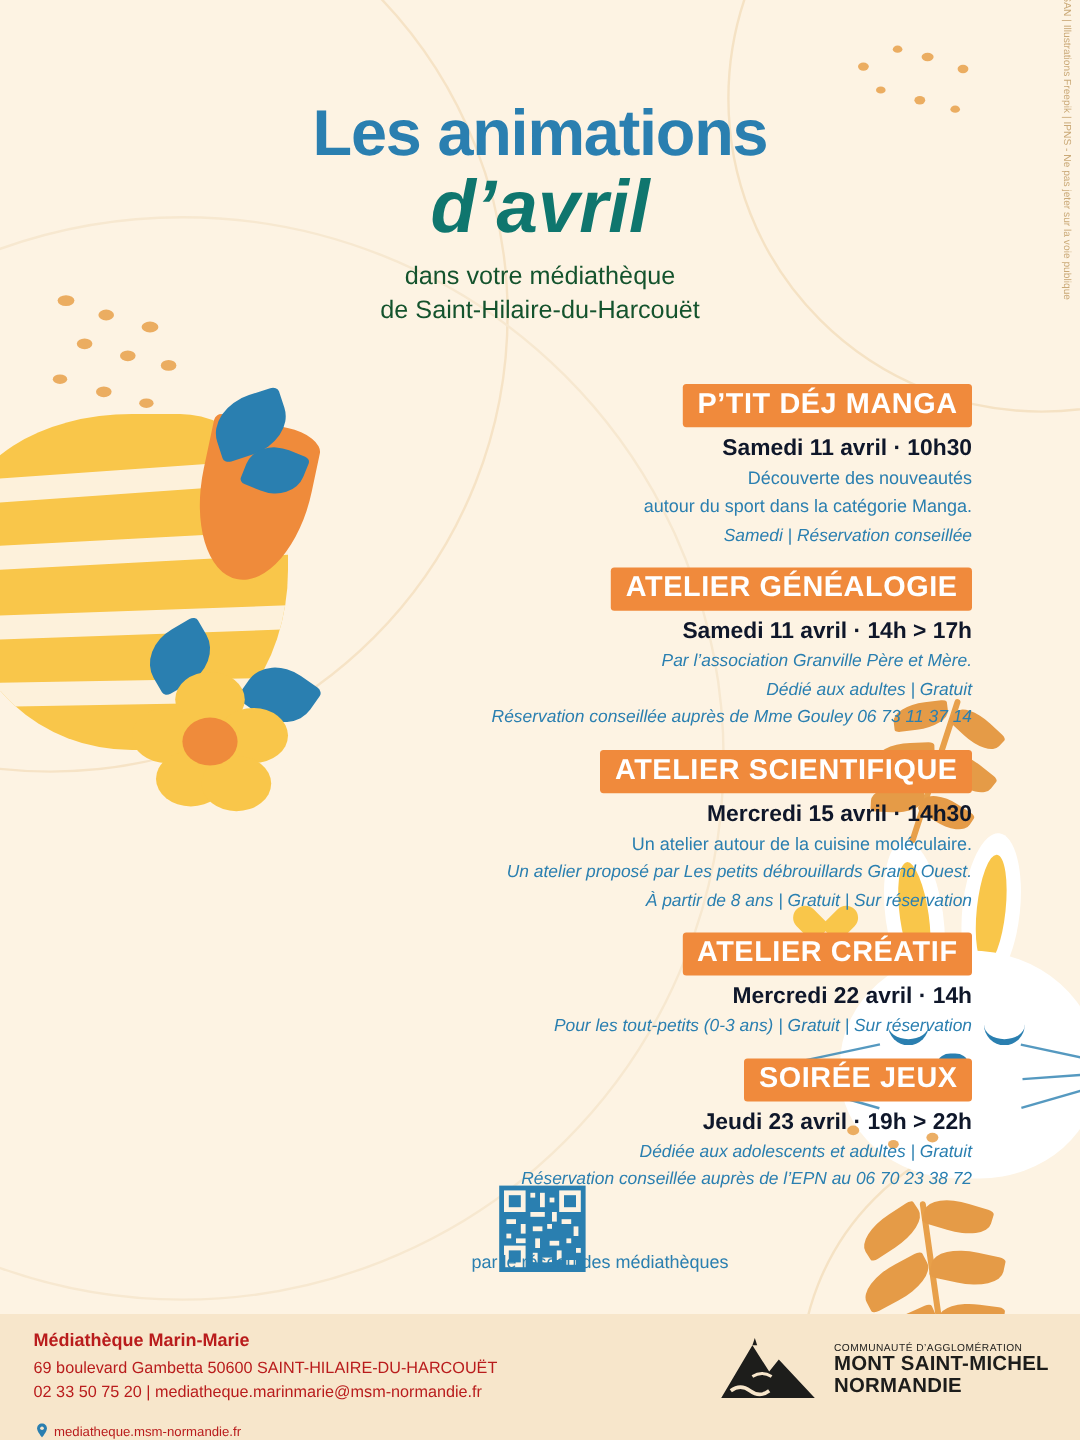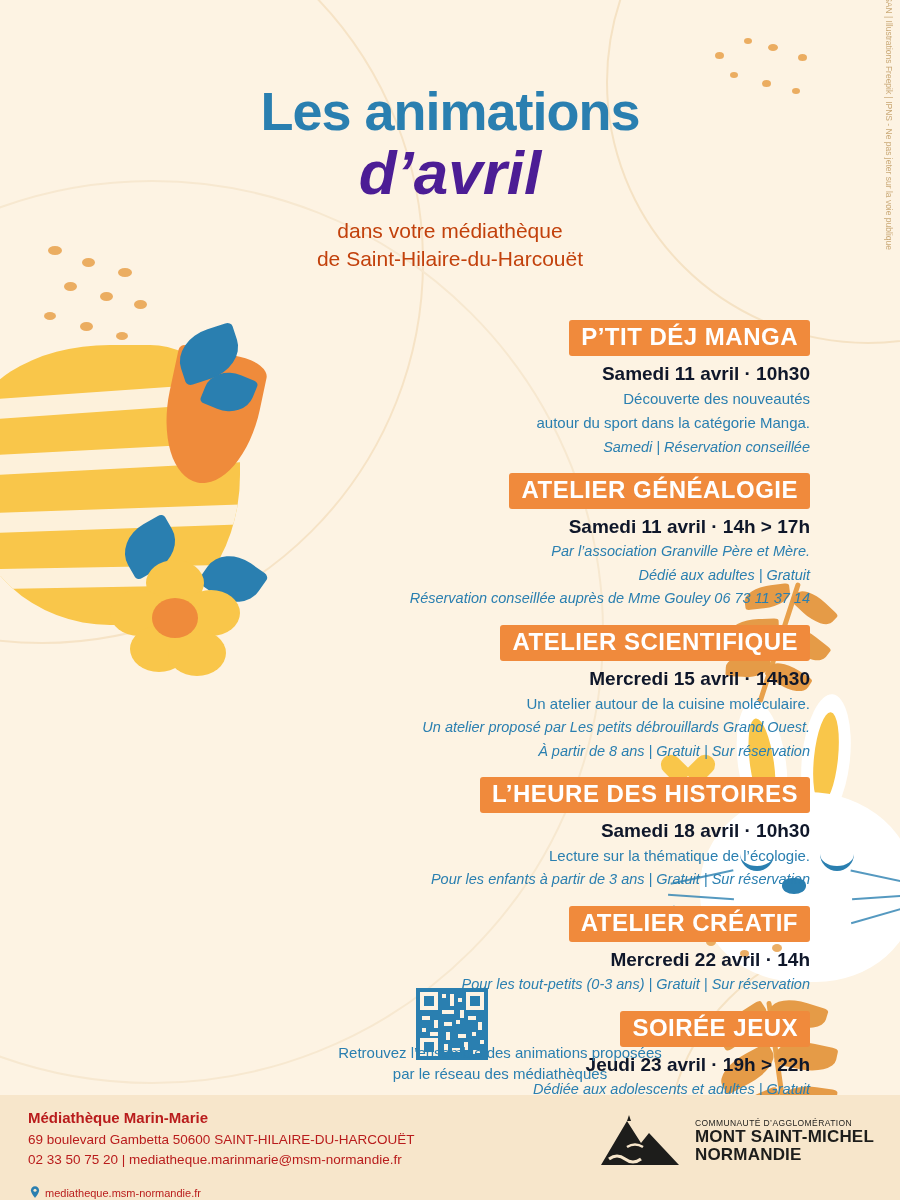--- a/index.html
+++ b/index.html
@@ -68,22 +68,22 @@
   .branch .lf{position:absolute;background:#e59b47;border-radius:60% 10% 60% 10%;}
   .br1{right:60px;top:580px;width:120px;height:130px;transform:rotate(18deg);}
   .br2{right:38px;top:1000px;width:160px;height:170px;transform:rotate(-8deg);}
 
   .dots{position:absolute;}
   .dot{position:absolute;background:#e8a04a;border-radius:50%;opacity:.85;}
 
   
   .header{position:absolute;left:0;right:0;top:84px;text-align:center;}
   .t1{font-size:54px;font-weight:700;color:#2a7fb0;letter-spacing:-1px;line-height:1;}
-  .t2{font-size:62px;font-weight:700;font-style:italic;color:#4c1d95;line-height:1.05;margin-top:2px;}
-  .t3{font-size:21px;color:#c2410c;margin-top:12px;line-height:1.35;font-weight:400;}
+  .t2{font-size:62px;font-weight:700;font-style:italic;color:#0f766e;line-height:1.05;margin-top:2px;}
+  .t3{font-size:21px;color:#14532d;margin-top:12px;line-height:1.35;font-weight:400;}
 
   
   .events{position:absolute;left:190px;width:620px;top:320px;text-align:center;}
   .event{margin-bottom:16px;text-align:right;}
   .ev-title{
     display:inline-block;background:#f08a3c;color:#fff;font-weight:700;
     font-size:24px;letter-spacing:.5px;padding:3px 12px 5px;border-radius:3px;
   }
   .ev-date{color:#0f172a;font-weight:700;font-size:19px;margin-top:7px;}
   .ev-line{color:#2a7fb0;font-size:15px;line-height:1.35;margin-top:4px;}
@@ -240,26 +240,20 @@
     </div>
 
     <div class="event">
       <div class="ev-title">ATELIER SCIENTIFIQUE</div>
       <div class="ev-date">Mercredi 15 avril · 14h30</div>
       <div class="ev-line">Un atelier autour de la cuisine moléculaire.</div>
       <div class="ev-line it">Un atelier proposé par Les petits débrouillards Grand Ouest.</div>
       <div class="ev-line it">À partir de 8 ans | Gratuit | Sur réservation</div>
     </div>
 
-    <div class="event">
-      <div class="ev-title">L’HEURE DES HISTOIRES</div>
-      <div class="ev-date">Samedi 18 avril · 10h30</div>
-      <div class="ev-line">Lecture sur la thématique de l’écologie.</div>
-      <div class="ev-line it">Pour les enfants à partir de 3 ans | Gratuit | Sur réservation</div>
-    </div>
 
     <div class="event">
       <div class="ev-title">ATELIER CRÉATIF</div>
       <div class="ev-date">Mercredi 22 avril · 14h</div>
       <div class="ev-line it">Pour les tout-petits (0-3 ans) | Gratuit | Sur réservation</div>
     </div>
 
     <div class="event">
       <div class="ev-title">SOIRÉE JEUX</div>
       <div class="ev-date">Jeudi 23 avril · 19h &gt; 22h</div>
@@ -293,21 +287,20 @@
     <div class="q" style="left:42px;top:46px;width:8px;height:4px;"></div>
     <div class="q" style="left:56px;top:44px;width:4px;height:4px;"></div>
     <div class="q" style="left:28px;top:56px;width:4px;height:8px;"></div>
     <div class="q" style="left:36px;top:60px;width:8px;height:4px;"></div>
     <div class="q" style="left:48px;top:54px;width:4px;height:8px;"></div>
     <div class="q" style="left:56px;top:62px;width:8px;height:4px;"></div>
     <div class="q" style="left:64px;top:52px;width:4px;height:4px;"></div>
   </div>
 
   <div class="note">
-    <div>Retrouvez l’ensemble des animations proposées</div>
     <div>par le réseau des médiathèques</div>
   </div>
 
   <div class="footer">
     <div class="f-left">
       <div class="name">Médiathèque Marin-Marie</div>
       <div class="l">69 boulevard Gambetta 50600 SAINT-HILAIRE-DU-HARCOUËT</div>
       <div class="l">02 33 50 75 20 | mediatheque.marinmarie@msm-normandie.fr</div>
       <div class="web">
         <span class="pin">

